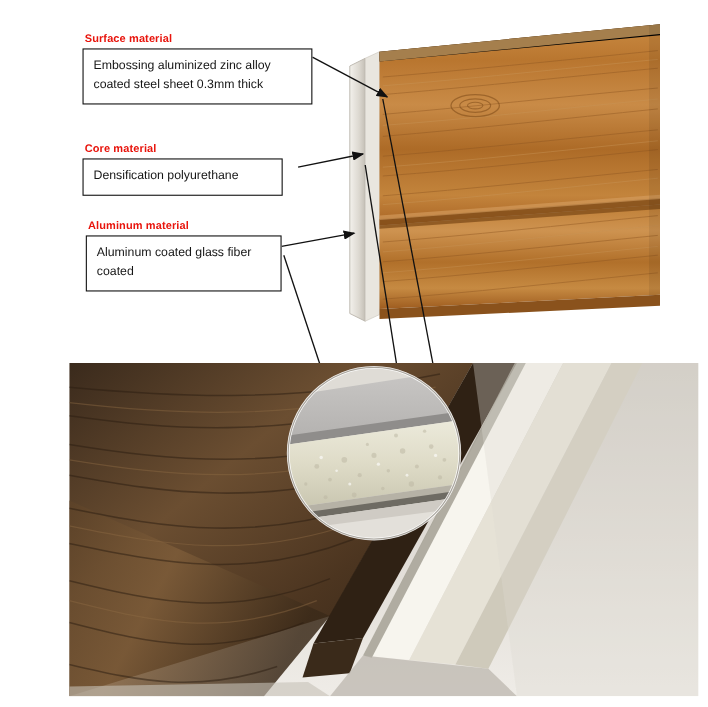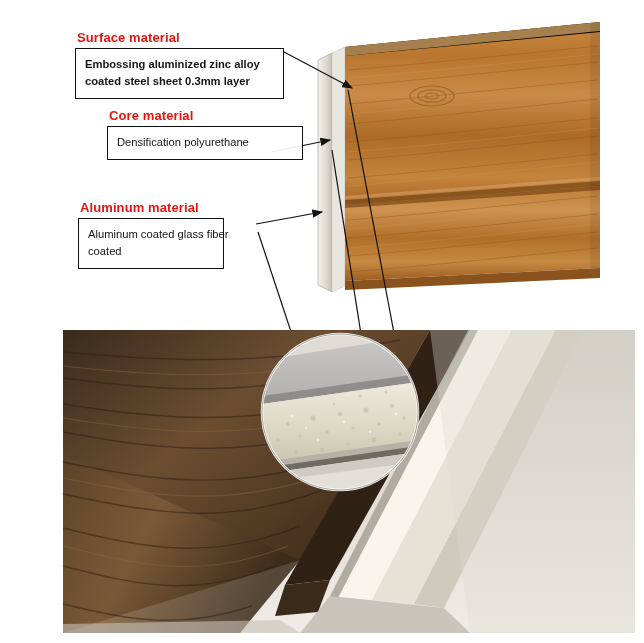--- a/index.html
+++ b/index.html
@@ -18,47 +18,47 @@
     overflow: hidden;
   }
 
   
   .callout {
     position: absolute;
   }
   .callout-title {
     color: #e8140c;
     font-weight: bold;
-    font-size: 13px;
+    font-size: 10px;
     letter-spacing: 0.1px;
     white-space: nowrap;
     margin-bottom: 3px;
     padding-left: 2px;
   }
   .callout-box {
     border: 1px solid #111111;
     background: rgba(255,255,255,0.92);
     padding: 7px 9px 8px 9px;
     box-sizing: border-box;
   }
   .callout-line {
     font-size: 11.2px;
     color: #151515;
     line-height: 17px;
     white-space: nowrap;
   }
 
   #callout-surface { left: 75px; top: 30px; }
-  #callout-surface .callout-box { width: 209px; font-weight: bold; }
-
-  #callout-core { left: 75px; top: 108px; margin-left: 32px; }
-  #callout-core .callout-box { width: 196px; }
+  #callout-surface .callout-box { width: 209px; }
+
+  #callout-core { left: 75px; top: 130px; }
+  #callout-core .callout-box { width: 182px; }
 
   #callout-substrate { left: 78px; top: 200px; }
-  #callout-substrate .callout-box { width: 146px; }
+  #callout-substrate .callout-box { width: 178px; }
 
   
   #art {
     position: absolute;
     left: 0;
     top: 0;
     width: 644px;
     height: 643px;
   }
 </style>
@@ -285,21 +285,21 @@
       </g>
       <circle cx="340" cy="412" r="78" fill="none" stroke="#ffffff" stroke-width="2.5" opacity="0.9"></circle>
       <circle cx="340" cy="412" r="78" fill="none" stroke="#a7a39b" stroke-width="1"></circle>
     </g>
   </svg>
 
   <div class="callout" id="callout-surface">
     <div class="callout-title">Surface material</div>
     <div class="callout-box">
       <div class="callout-line">Embossing aluminized zinc alloy</div>
-      <div class="callout-line">coated steel sheet 0.3mm layer</div>
+      <div class="callout-line">coated steel sheet 0.3mm thick</div>
     </div>
   </div>
 
   <div class="callout" id="callout-core">
     <div class="callout-title">Core material</div>
     <div class="callout-box">
       <div class="callout-line">Densification polyurethane</div>
     </div>
   </div>
 

